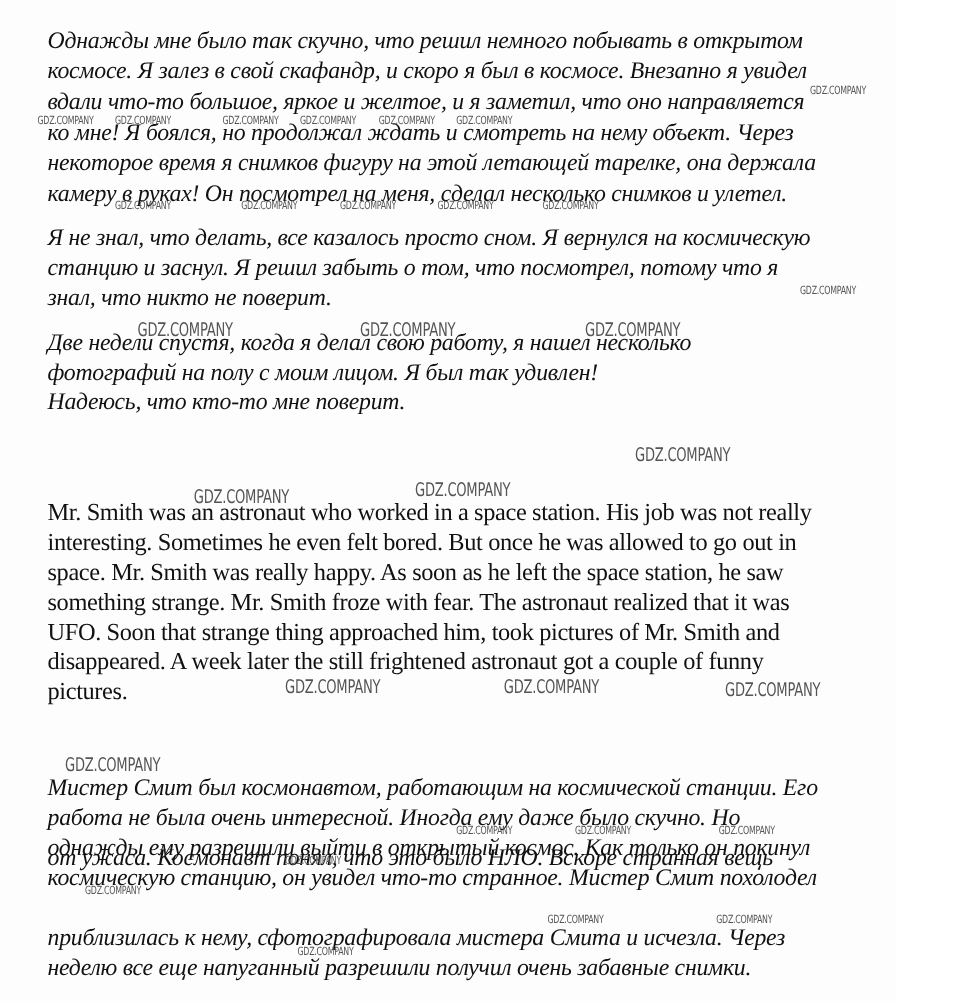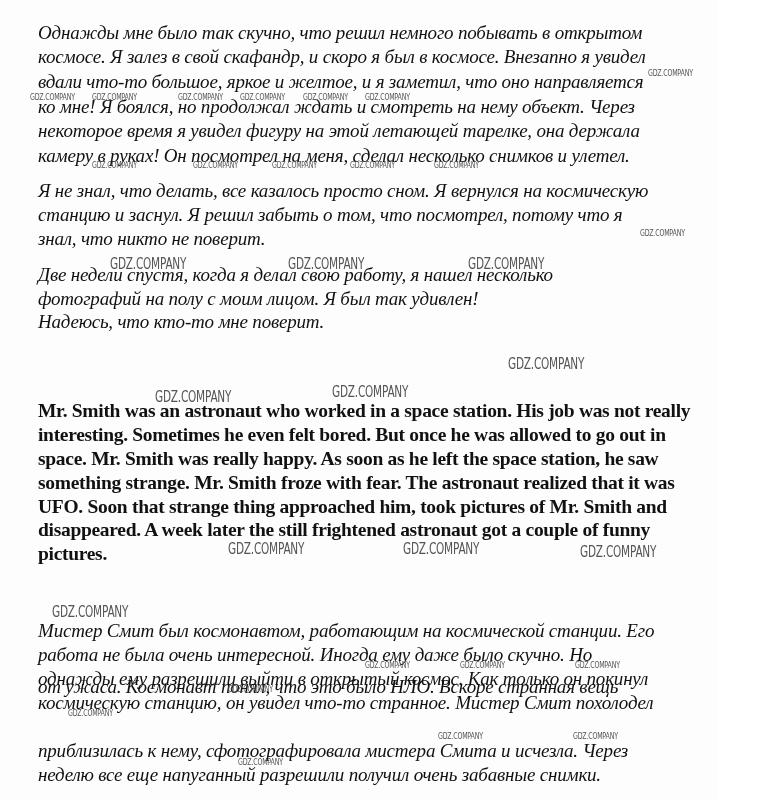--- a/index.html
+++ b/index.html
@@ -3,41 +3,41 @@
   <meta charset="utf-8">
   <style>
     html, body { margin: 0; padding: 0; background: #ffffff; }
     body { width: 769px; height: 801px; position: relative; overflow: hidden; }
     .page { position: absolute; left: 0; top: 0; width: 717px; height: 801px; background: #fdfdfd; }
     .line {
       position: absolute; left: 38px; white-space: nowrap;
       font-family: "Liberation Serif", serif; color: #111;
     }
     .ru { font-style: italic; font-size: 19px; letter-spacing: -0.2px; }
-    .en { font-size: 19.5px; letter-spacing: -0.3px; font-weight: bold; }
+    .en { font-size: 19.5px; letter-spacing: -0.3px; }
     .wm {
       position: absolute; white-space: nowrap;
       font-family: "DejaVu Sans", sans-serif; color: #555;
       transform: scaleX(0.7); transform-origin: left top;
       letter-spacing: -0.3px;
     }
     .wm.sm { font-size: 9px; }
     .wm.lg { font-size: 15px; }
   </style>
 </head>
 <body>
 
 <div class="page">
 
   <div>
     <div class="line ru" style="top:22px">Однажды мне было так скучно, что решил немного побывать в открытом</div>
     <div class="line ru" style="top:46px">космосе. Я залез в свой скафандр, и скоро я был в космосе. Внезапно я увидел</div>
     <div class="line ru" style="top:71px">вдали что-то большое, яркое и желтое, и я заметил, что оно направляется</div>
     <div class="line ru" style="top:96px">ко мне! Я боялся, но продолжал ждать и смотреть на нему объект. Через</div>
-    <div class="line ru" style="top:120px">некоторое время я увидел фигуру на этой летающей тарелке, она держала</div>
+    <div class="line ru" style="top:120px">некоторое время я снимков фигуру на этой летающей тарелке, она держала</div>
     <div class="line ru" style="top:145px">камеру в руках! Он посмотрел на меня,  сделал несколько снимков и улетел.</div>
 
     <div class="line ru" style="top:180px">Я не знал, что делать, все казалось просто сном. Я вернулся на космическую</div>
     <div class="line ru" style="top:204px">станцию и заснул. Я решил забыть о том, что посмотрел, потому что я</div>
     <div class="line ru" style="top:228px">знал, что никто не поверит.</div>
 
     <div class="line ru" style="top:264px">Две недели спустя, когда я делал свою работу, я нашел несколько</div>
     <div class="line ru" style="top:288px">фотографий на полу с моим лицом. Я был так удивлен!</div>
 
     <div class="line ru" style="top:311px">Надеюсь, что кто-то мне поверит.</div>

